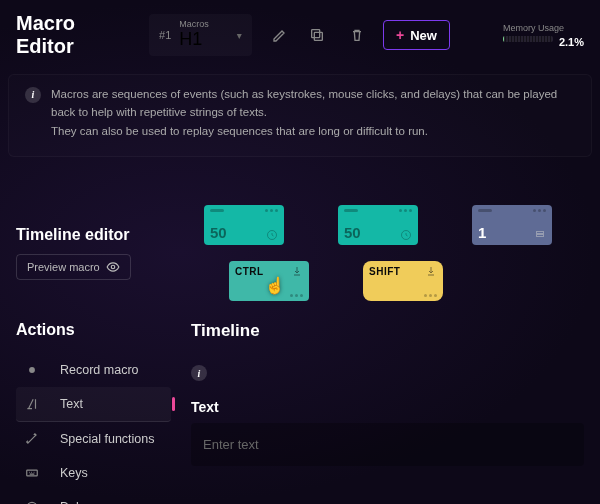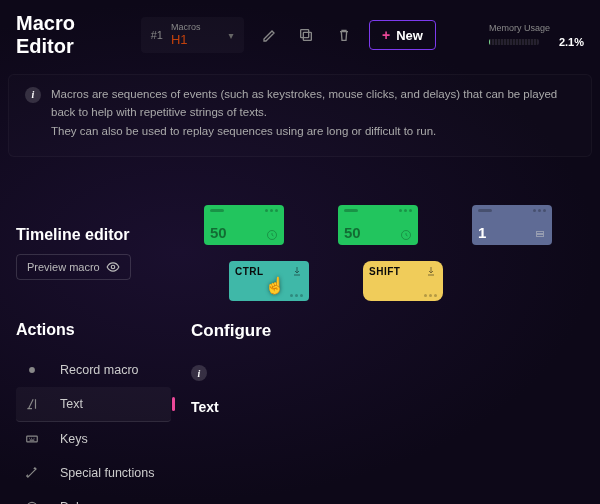--- a/index.html
+++ b/index.html
@@ -4,28 +4,28 @@
 <style>
 * { margin: 0; padding: 0; box-sizing: border-box; font-family: -apple-system, BlinkMacSystemFont, "Segoe UI", sans-serif; }
 body { background: radial-gradient(ellipse at 30% 50%, #1a0f2e 0%, #0d0818 70%); color: #e8e6f0; width: 600px; height: 504px; overflow: hidden; font-size: 13px; }
 
 .header { display: flex; align-items: center; padding: 12px 16px; gap: 12px; }
 .title { font-size: 20px; font-weight: 700; color: #fff; }
 .macro-select { display: flex; align-items: center; gap: 8px; background: rgba(255,255,255,0.03); padding: 6px 10px; border-radius: 4px; }
 .macro-num { font-size: 11px; color: #888; }
 .macro-name-block { display: flex; flex-direction: column; line-height: 1.1; }
 .macro-label { font-size: 9px; color: #888; }
-.macro-name { font-size: 13px; color: #c2410c; font-weight: 500; }
+.macro-name { font-size: 18px; color: #000000; font-weight: 500; }
 .chevron { color: #666; font-size: 10px; margin-left: 20px; }
 .icon-btn { width: 28px; height: 28px; display: flex; align-items: center; justify-content: center; background: transparent; border: none; color: #888; cursor: pointer; border-radius: 4px; }
 .icon-btn svg { width: 16px; height: 16px; }
 .new-btn { display: flex; align-items: center; gap: 6px; border: 1px solid #7c3aed; border-radius: 4px; padding: 6px 12px; background: transparent; color: #fff; font-weight: 600; font-size: 13px; cursor: pointer; }
 .new-btn .plus { color: #ec4899; font-size: 14px; font-weight: 700; }
 .memory { display: flex; flex-direction: column; gap: 3px; font-size: 9px; color: #888; margin-left: 41px; }
-.memory-bar-row { display: flex; align-items: center; gap: 20px; }
+.memory-bar-row { display: flex; align-items: flex-start; gap: 6px; }
 .memory-bar { width: 50px; height: 6px; background: linear-gradient(to right, #7c8 0%, #7c8 2%, rgba(255,255,255,0.1) 2%); border-radius: 2px; position: relative; }
 .memory-bar::after { content:''; position:absolute; inset:0; background: repeating-linear-gradient(to right, transparent 0 2px, rgba(0,0,0,0.5) 2px 3px); }
 .memory-val { font-size: 11px; color: #fff; font-weight: 600; }
 
 .intro { display: flex; gap: 10px; padding: 10px 16px 16px; font-size: 11.5px; color: #aaa; line-height: 1.6; border: 1px solid rgba(255,255,255,0.04); margin: 4px 8px 12px; border-radius: 6px; background: rgba(255,255,255,0.01); }
 .info-circle { width: 16px; height: 16px; border-radius: 50%; background: rgba(255,255,255,0.15); color: #fff; display: flex; align-items: center; justify-content: center; font-size: 10px; font-style: italic; font-family: serif; font-weight: 700; flex-shrink: 0; margin-top: 2px; }
 
 .timeline-section { padding: 8px 16px 20px; }
 .timeline-head { display: flex; align-items: center; gap: 16px; margin-top: 28px; }
 .timeline-left { display: flex; flex-direction: column; gap: 10px; }
@@ -35,21 +35,21 @@
 
 .cards { display: flex; gap: 10px; margin-left: auto; flex-wrap: wrap; width: 380px; }
 .card { width: 80px; height: 40px; border-radius: 4px; position: relative; display: flex; flex-direction: column; justify-content: space-between; padding: 4px 6px; font-size: 9px; }
 .card .dots { display: flex; gap: 2px; }
 .card .dot { width: 3px; height: 3px; border-radius: 50%; background: rgba(0,0,0,0.25); }
 .card .linedot { width: 14px; height: 3px; background: rgba(0,0,0,0.25); border-radius: 2px; }
 .card .top-row { display: flex; justify-content: space-between; align-items: center; }
 .card .bot-row { display: flex; justify-content: space-between; align-items: flex-end; }
 .card .val { font-size: 15px; font-weight: 600; }
 .card .tiny-icon { width: 12px; height: 12px; opacity: 0.5; }
-.card-red { background: #22c55e; color: rgba(0,0,0,0.5); }
+.card-red { background: #14b8a6; color: rgba(0,0,0,0.5); }
 .card-red .val { color: rgba(0,0,0,0.45); }
 .card-teal { background: #3fb8a8; color: #0a0a0a; }
 .card-yellow { background: #f0cc5a; color: #0a0a0a; border-radius: 8px; }
 .card-blue { background: #5f6b95; color: #ccc; }
 .card-blue .val { color: #fff; }
 .key-label { font-size: 10px; font-weight: 700; letter-spacing: 0.5px; }
 .cursor-hand { position: absolute; bottom: 6px; right: 24px; font-size: 16px; filter: drop-shadow(0 0 2px rgba(0,0,0,0.5)); }
 .row2 { display: flex; gap: 54px; margin-top: 6px; margin-left: 0px; padding-left: 25px; }
 
 .lower { display: flex; padding: 0 16px; gap: 20px; }
@@ -107,21 +107,21 @@
       <div class="memory-bar"></div>
       <span class="memory-val">2.1%</span>
     </div>
   </div>
 </div>
 
 <div class="intro">
   <div class="info-circle">i</div>
   <div>
     <div>Macros are sequences of events (such as keystrokes, mouse clicks, and delays) that can be played back to help with repetitive strings of texts.</div>
-    <div>They can also be used to replay sequences using are long or difficult to run.</div>
+    <div>They can also be used to replay sequences that are long or difficult to run.</div>
   </div>
 </div>
 
 <div class="timeline-section">
   <div class="timeline-head">
     <div class="timeline-left">
       <div class="timeline-title">Timeline editor</div>
       <button class="preview-btn">
         <span>Preview macro</span>
         <svg viewBox="0 0 24 24" fill="none" stroke="currentColor" stroke-width="2">
@@ -238,45 +238,46 @@
       <span class="aicon">
           <svg viewBox="0 0 24 24" fill="none" stroke="currentColor" stroke-width="2">
             <path d="M6 20L14 4M4 20h8M18 4v16"></path>
           </svg>
         </span>
       <span>Text</span>
     </div>
     <div class="action-item">
       <span class="aicon">
           <svg viewBox="0 0 24 24" fill="none" stroke="currentColor" stroke-width="2">
+            <path d="M5 19L19 5M15 5l2-2 2 2-2 2M5 15l-2 2 2 2 2-2"></path>
+          </svg>
+        </span>
+      <span>Special functions</span>
+    </div>
+    <div class="action-item">
+      <span class="aicon">
+          <svg viewBox="0 0 24 24" fill="none" stroke="currentColor" stroke-width="2">
             <rect x="3" y="7" width="18" height="10" rx="1"></rect>
             <path d="M7 11h1M11 11h1M15 11h1M8 14h8"></path>
           </svg>
         </span>
       <span>Keys</span>
     </div>
     <div class="action-item">
       <span class="aicon">
           <svg viewBox="0 0 24 24" fill="none" stroke="currentColor" stroke-width="2">
-            <path d="M5 19L19 5M15 5l2-2 2 2-2 2M5 15l-2 2 2 2 2-2"></path>
-          </svg>
-        </span>
-      <span>Special functions</span>
-    </div>
-    <div class="action-item">
-      <span class="aicon">
-          <svg viewBox="0 0 24 24" fill="none" stroke="currentColor" stroke-width="2">
             <circle cx="12" cy="12" r="8"></circle>
             <path d="M12 8v4l3 2"></path>
           </svg>
         </span>
       <span>Delay</span>
     </div>
   </div>
 
   <div class="config-col">
-    <div class="config-title">Configure</div>
+    <div class="config-title">Timeline</div>
     <div class="config-hint">
       <div class="info-circle">i</div>
     </div>
     <div class="field-label">Text</div>
+    <input class="text-input" type="text" placeholder="Enter text" style="">
   </div>
 </div>
 
 </body></html>

